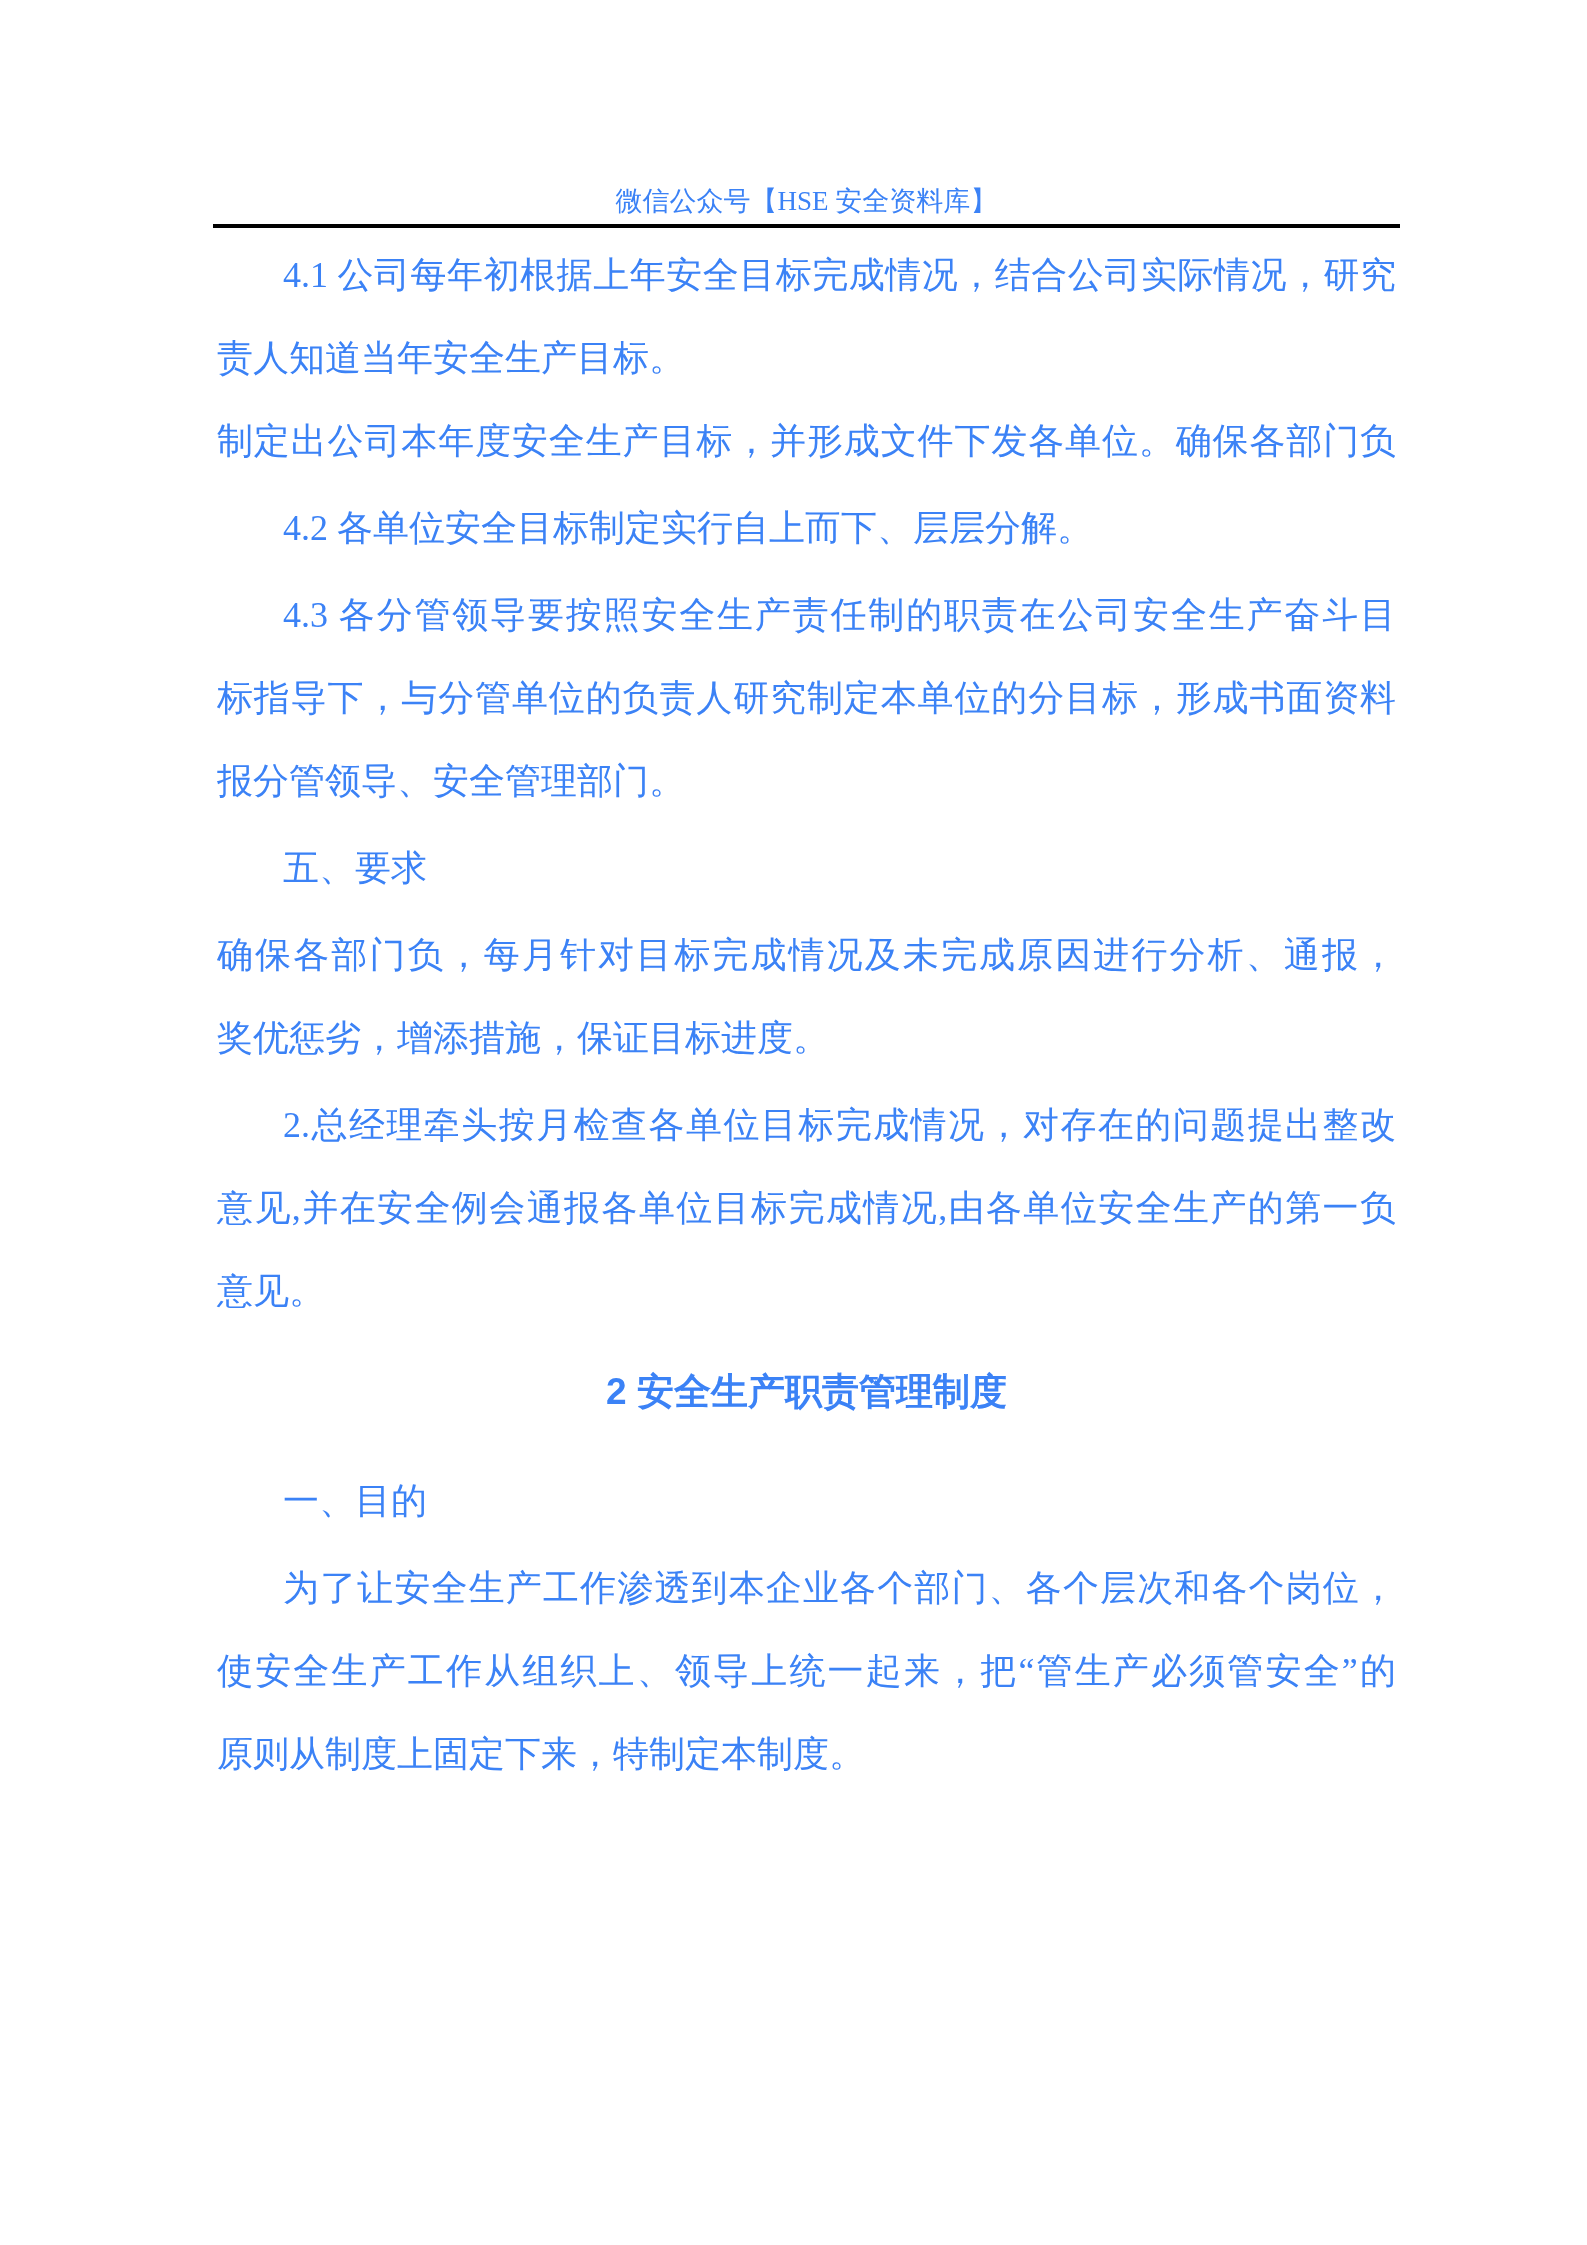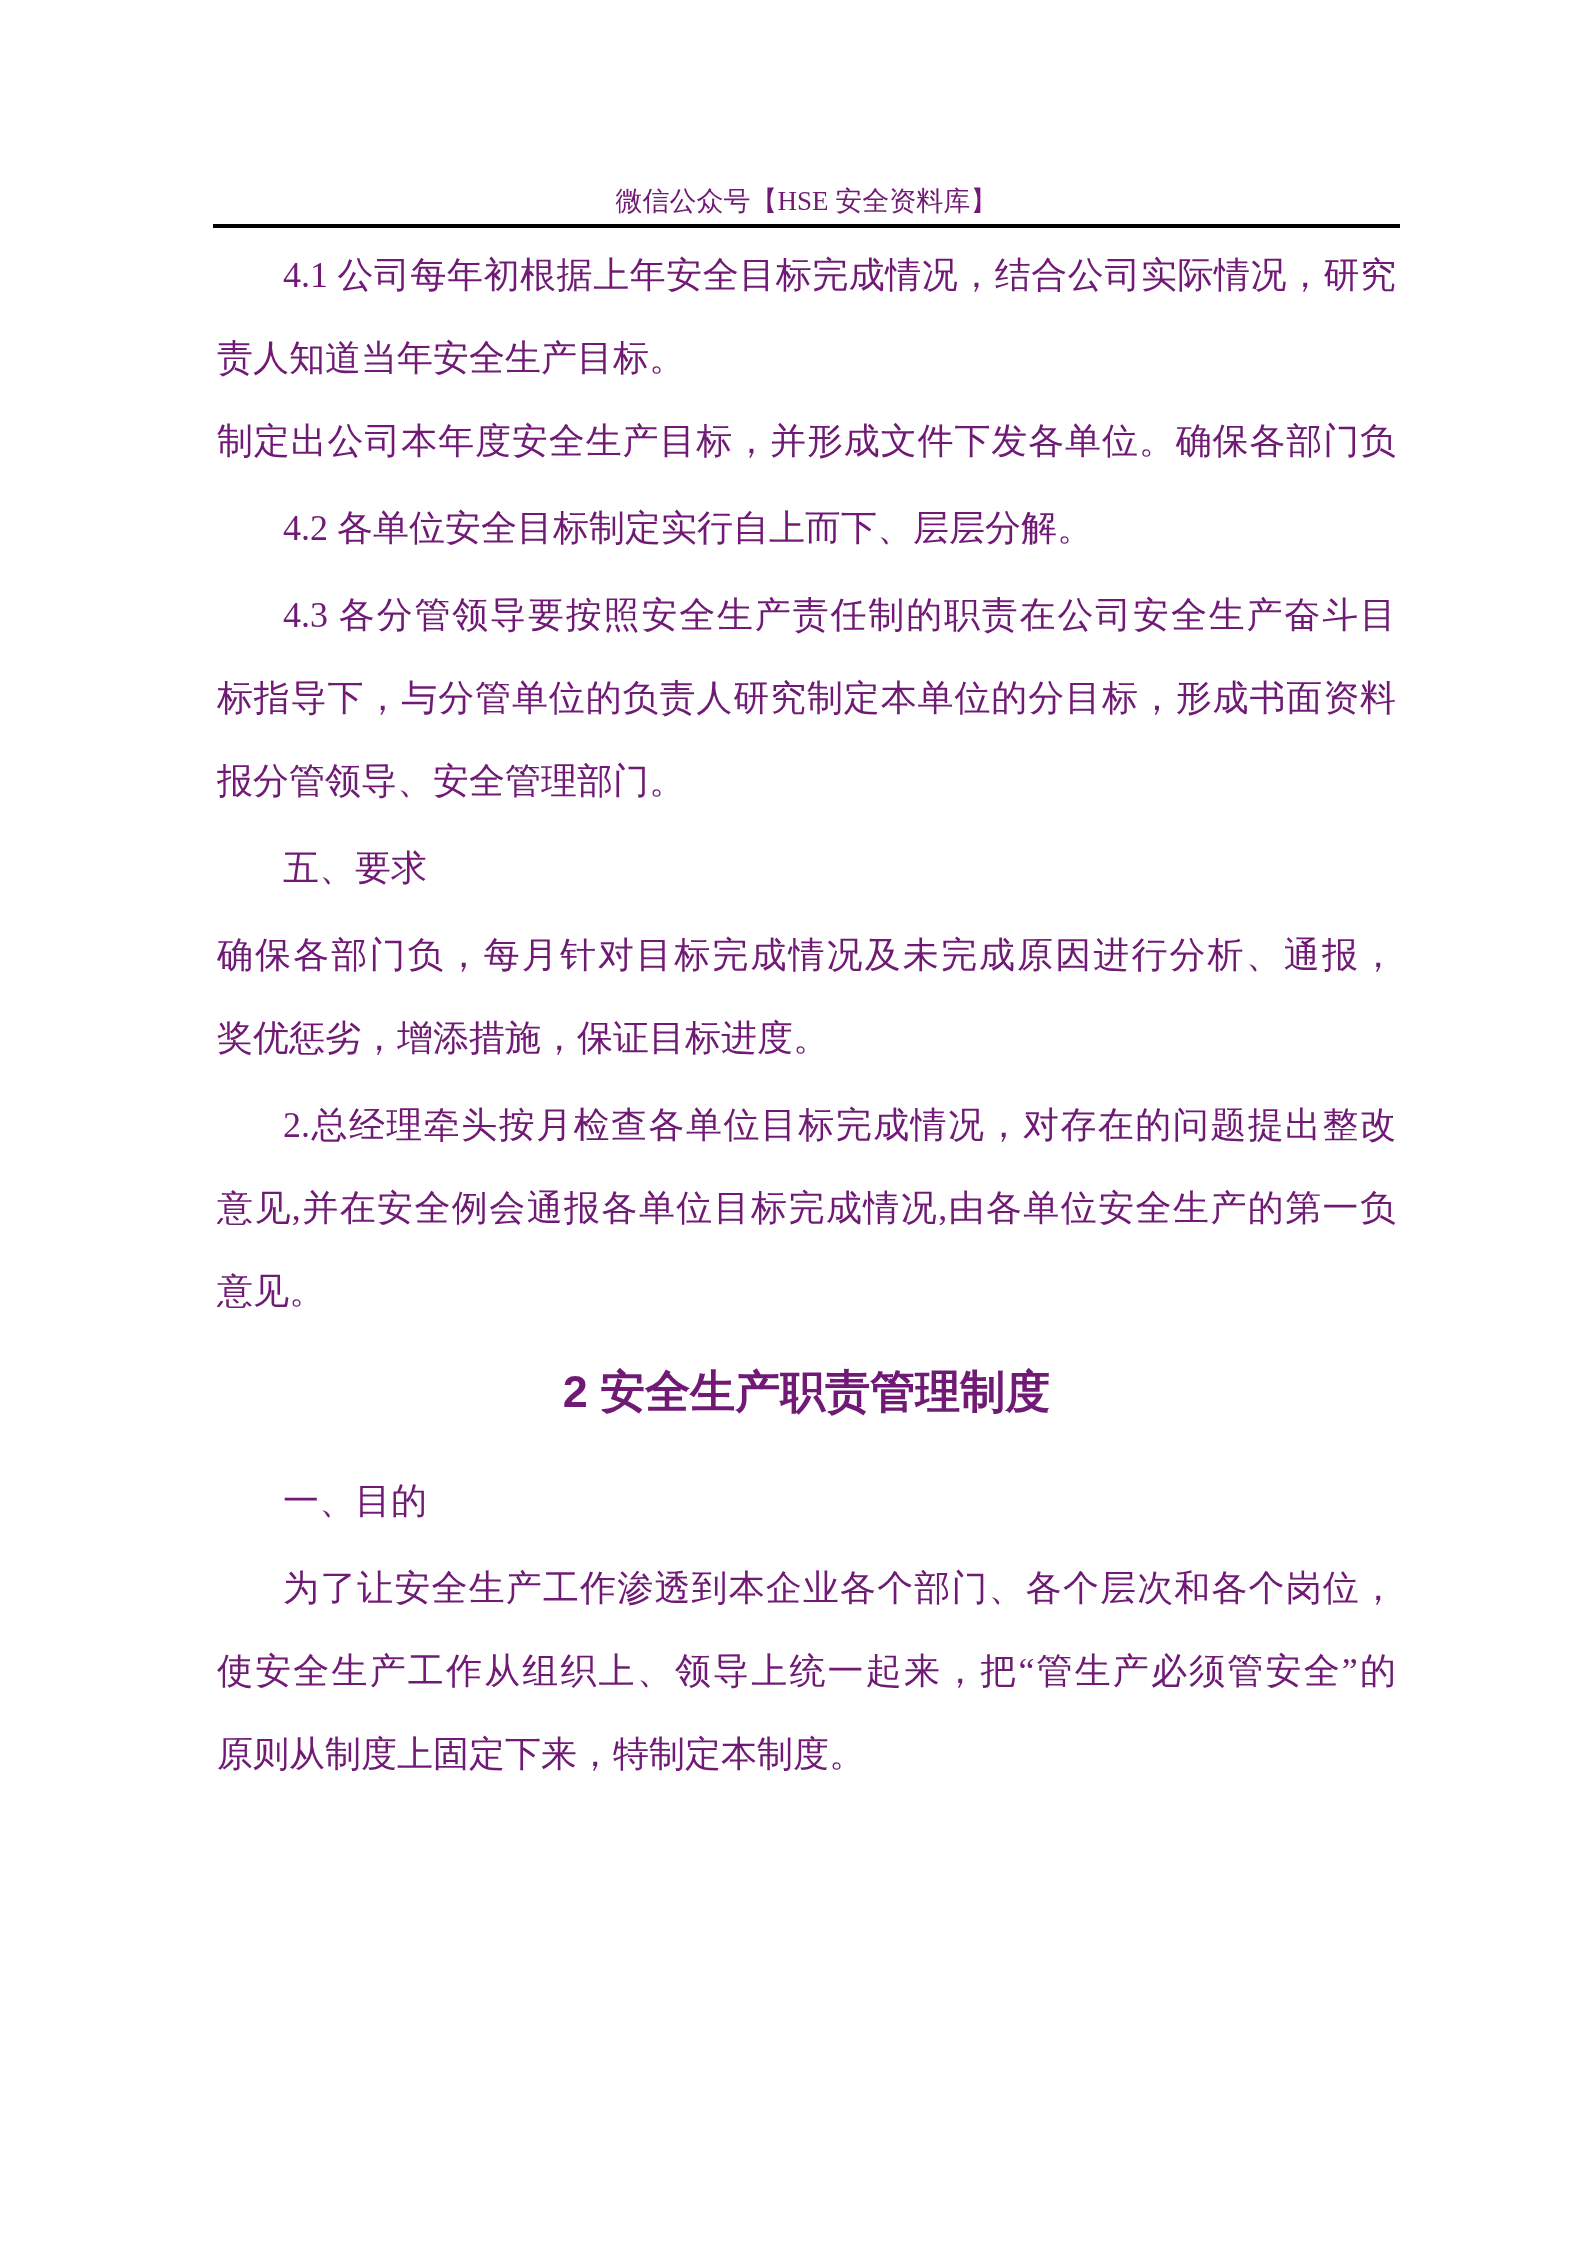--- a/index.html
+++ b/index.html
@@ -5,21 +5,21 @@
   html, body {
     margin: 0;
     padding: 0;
     background: #ffffff;
   }
   .page {
     position: relative;
     width: 1483px;
     height: 2245px;
     background: #ffffff;
-    color: #701a75;
+    color: #3b82f6;
     font-family: "Liberation Serif", "DejaVu Serif", serif;
     overflow: hidden;
   }
   .doc-header {
     position: absolute;
     left: 213px;
     top: 186px;
     width: 1187px;
     text-align: center;
     font-size: 27px;
@@ -48,21 +48,21 @@
     text-align: justify;
     text-align-last: justify;
   }
   .para.heading {
     text-align: center;
     margin: 11px 0 20px 0;
   }
   .para.heading .line {
     font-family: "Liberation Sans", "DejaVu Sans", sans-serif;
     font-weight: bold;
-    font-size: 45px;
+    font-size: 37px;
     line-height: 96px;
     white-space: normal;
   }
 </style>
 </head>
 <body>
 
 <div class="page">
   <div class="doc-header">
     <span>微信公众号【HSE 安全资料库】</span>

